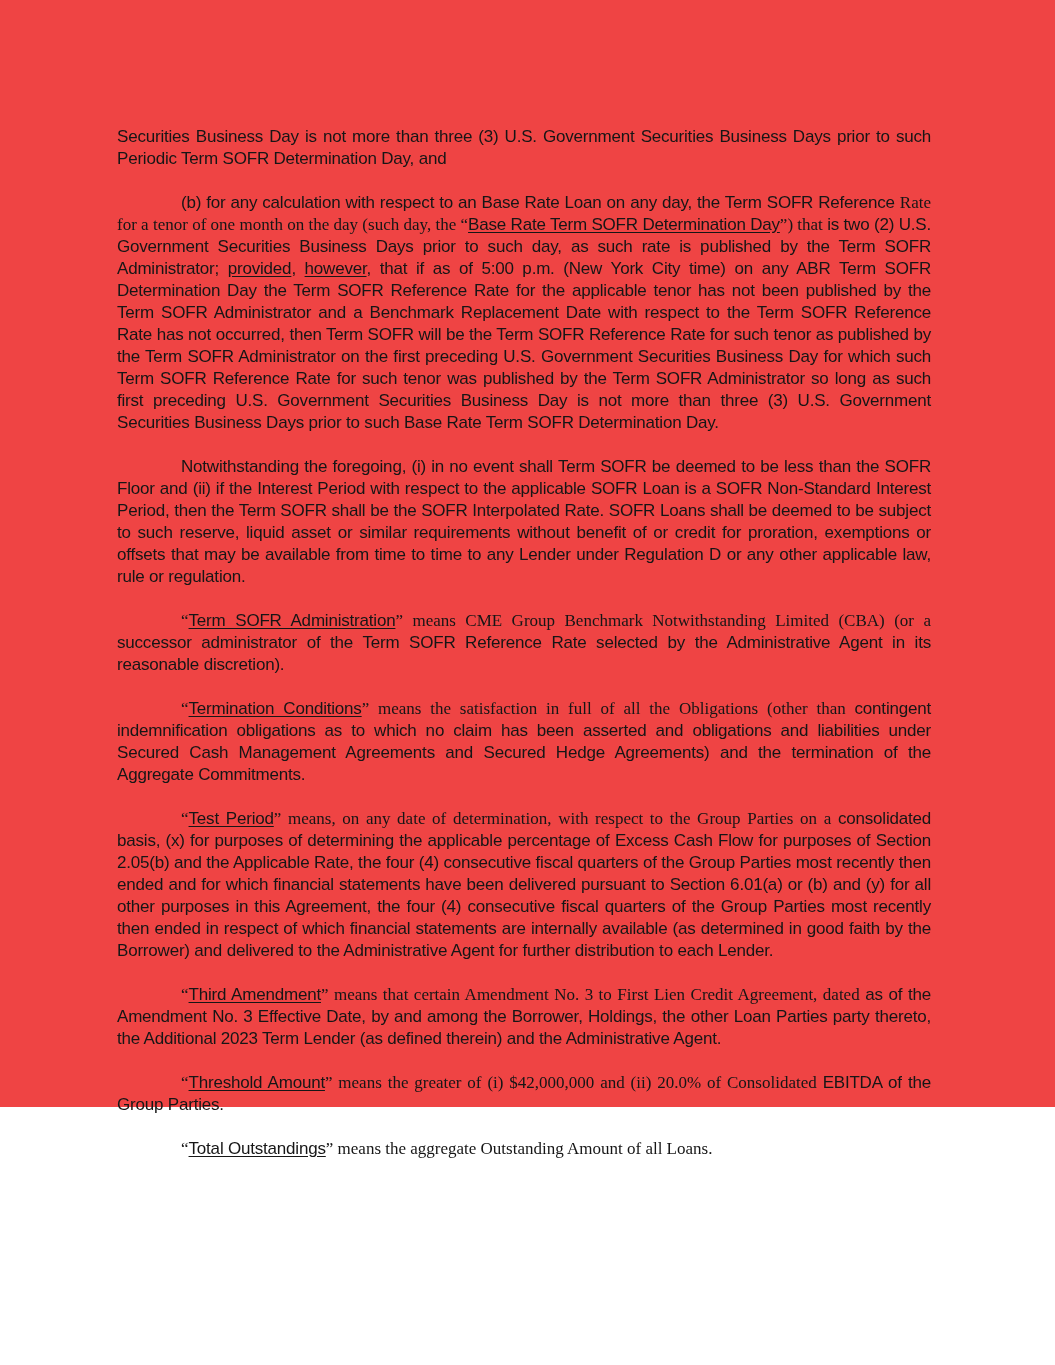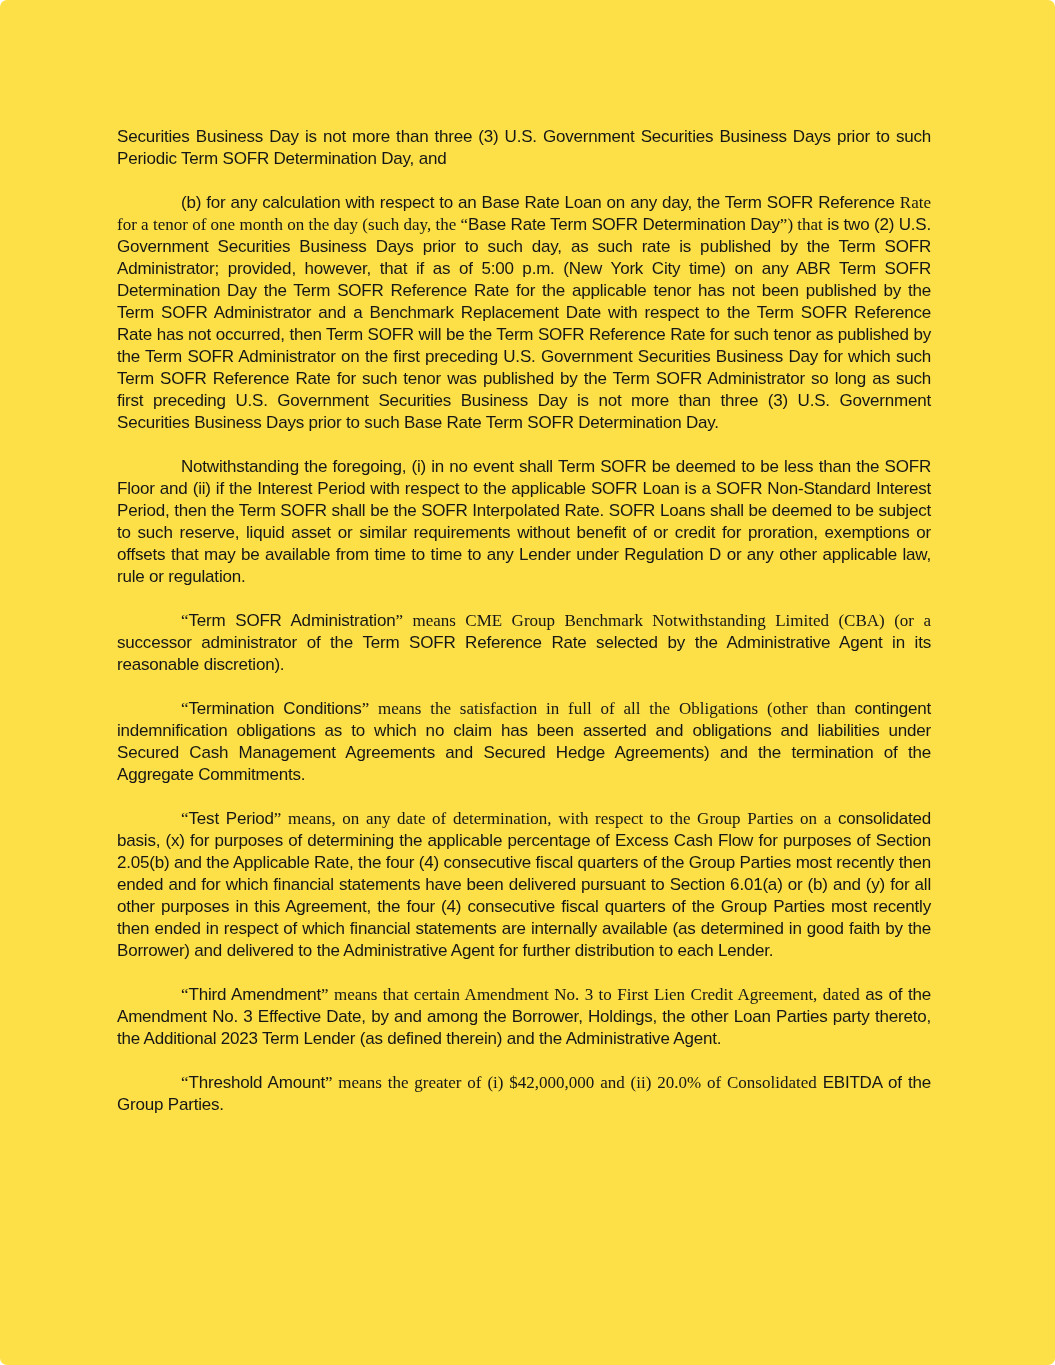--- a/index.html
+++ b/index.html
@@ -3,46 +3,46 @@
 <meta charset="utf-8">
 <style>
   html, body { margin: 0; padding: 0; }
   body {
     width: 1055px; height: 1365px;
     background: #ffffff;
     overflow: hidden;
   }
   .page {
     box-sizing: border-box;
-    width: 1055px; height: 1365px;
+    width: 1055px; height: 1107px;
     padding: 126px 124px 40px 117px;
-    background: #fde047;
+    background: #ef4444;
     color: #161616;
-    border-radius: 7px;
   }
   p.para {
     margin: 0 0 22px 0;
     font-size: 17px;
     line-height: 22px;
     text-align: justify;
     letter-spacing: -0.2px;
   }
   p.para.indent { text-indent: 64px; }
   p.para:last-child { margin-bottom: 0; }
   .f-sans { font-family: "Liberation Sans", sans-serif; }
   .f-serif { font-family: "Liberation Serif", serif; letter-spacing: 0; }
-  .u { text-underline-offset: 2px; margin-top: 24px; }
+  .u { text-decoration: underline; text-underline-offset: 2px; margin-top: 24px; }
 </style>
 </head>
 <body>
 
 <div class="page">
   <div>
       <p class="para"><span class="f-sans">Securities Business Day is not more than three (3) U.S. Government Securities Business Days prior to such Periodic Term SOFR Determination Day, and</span></p>
       <p class="para indent"><span class="f-sans">(b) for any calculation with respect to an Base Rate Loan on any day, the Term SOFR Reference </span><span class="f-serif">Rate for a tenor of one month on the day (such day, the “</span><span class="f-sans u">Base Rate Term SOFR Determination Day</span><span class="f-serif">”) that </span><span class="f-sans">is two (2) U.S. Government Securities Business Days prior to such day, as such rate is published by the Term SOFR Administrator; </span><span class="f-sans u">provided</span><span class="f-sans">, </span><span class="f-sans u">however</span><span class="f-sans">, that if as of 5:00 p.m. (New York City time) on any ABR Term SOFR Determination Day the Term SOFR Reference Rate for the applicable tenor has not been published by the Term SOFR Administrator and a Benchmark Replacement Date with respect to the Term SOFR Reference Rate has not occurred, then Term SOFR will be the Term SOFR Reference Rate for such tenor as published by the Term SOFR Administrator on the first preceding U.S. Government Securities Business Day for which such Term SOFR Reference Rate for such tenor was published by the Term SOFR Administrator so long as such first preceding U.S. Government  Securities Business Day is not more than three (3) U.S. Government Securities Business Days prior to such Base Rate Term SOFR Determination Day.</span></p>
       <p class="para indent"><span class="f-sans">Notwithstanding the foregoing, (i) in no event shall Term SOFR be deemed to be less than the SOFR Floor and (ii) if the Interest Period with respect to the applicable SOFR Loan is a SOFR Non-Standard Interest Period, then the Term SOFR shall be the SOFR Interpolated Rate.  SOFR Loans shall be deemed to be subject to such reserve, liquid asset or similar requirements without benefit of or credit for proration, exemptions or offsets that may be available from time to time to any Lender under Regulation D or any other applicable law, rule or regulation.</span></p>
       <p class="para indent"><span class="f-serif">“</span><span class="f-sans u">Term SOFR Administration</span><span class="f-serif">” means CME Group Benchmark Notwithstanding Limited (CBA) (or a </span><span class="f-sans">successor administrator of the Term SOFR Reference Rate selected by the Administrative Agent in its reasonable discretion).</span></p>
       <p class="para indent"><span class="f-serif">“</span><span class="f-sans u">Termination Conditions</span><span class="f-serif">” means the satisfaction in full of all the Obligations (other than </span><span class="f-sans">contingent indemnification obligations as to which no claim has been asserted and obligations and liabilities under Secured Cash Management Agreements and Secured Hedge Agreements) and the termination of the Aggregate Commitments.</span></p>
       <p class="para indent"><span class="f-serif">“</span><span class="f-sans u">Test Period</span><span class="f-serif">” means, on any date of determination, with respect to the Group Parties on a </span><span class="f-sans">consolidated basis, (x) for purposes of determining the applicable percentage of Excess Cash Flow for purposes of Section 2.05(b) and the Applicable Rate, the four (4) consecutive fiscal quarters of the Group Parties most recently then ended and for which financial statements have been delivered pursuant to Section 6.01(a) or (b) and (y) for all other purposes in this Agreement, the four (4) consecutive fiscal quarters of the Group Parties most recently then ended in respect of which financial statements are internally available (as determined in good faith by the Borrower) and delivered to the Administrative Agent for further distribution to each Lender.</span></p>
       <p class="para indent"><span class="f-serif">“</span><span class="f-sans u">Third Amendment</span><span class="f-serif">” means that certain Amendment No. 3 to First Lien Credit Agreement, dated </span><span class="f-sans">as of the Amendment No. 3 Effective Date, by and among the Borrower, Holdings, the other Loan Parties party thereto, the Additional 2023 Term Lender (as defined therein) and the Administrative Agent.</span></p>
       <p class="para indent"><span class="f-serif">“</span><span class="f-sans u">Threshold Amount</span><span class="f-serif">” means the greater of (i) $42,000,000 and (ii) 20.0% of Consolidated </span><span class="f-sans">EBITDA of the Group Parties.</span></p>
+      <p class="para indent"><span class="f-serif">“</span><span class="f-sans u">Total Outstandings</span><span class="f-serif">” means the aggregate Outstanding Amount of all Loans.</span></p>
     </div>
 </div>
 
 </body></html>

